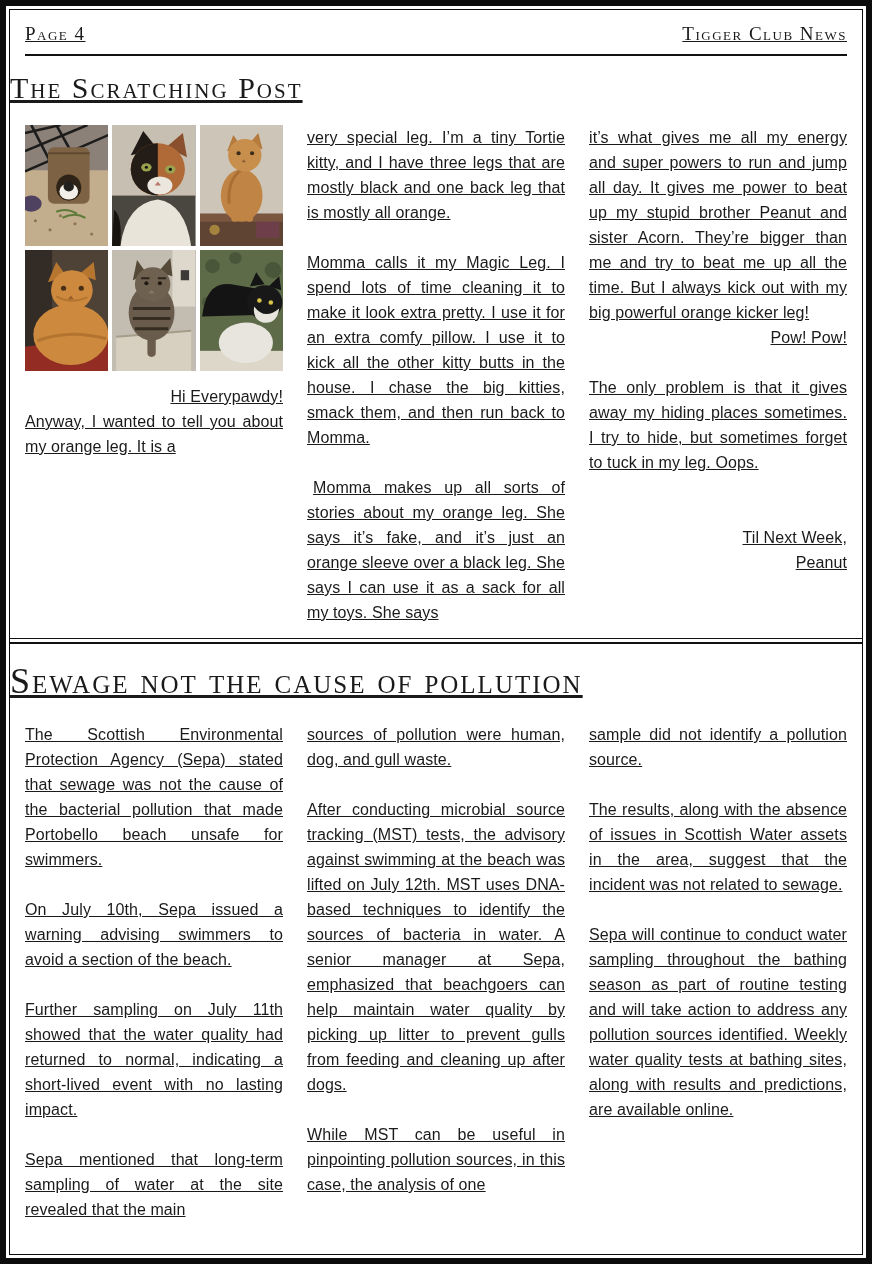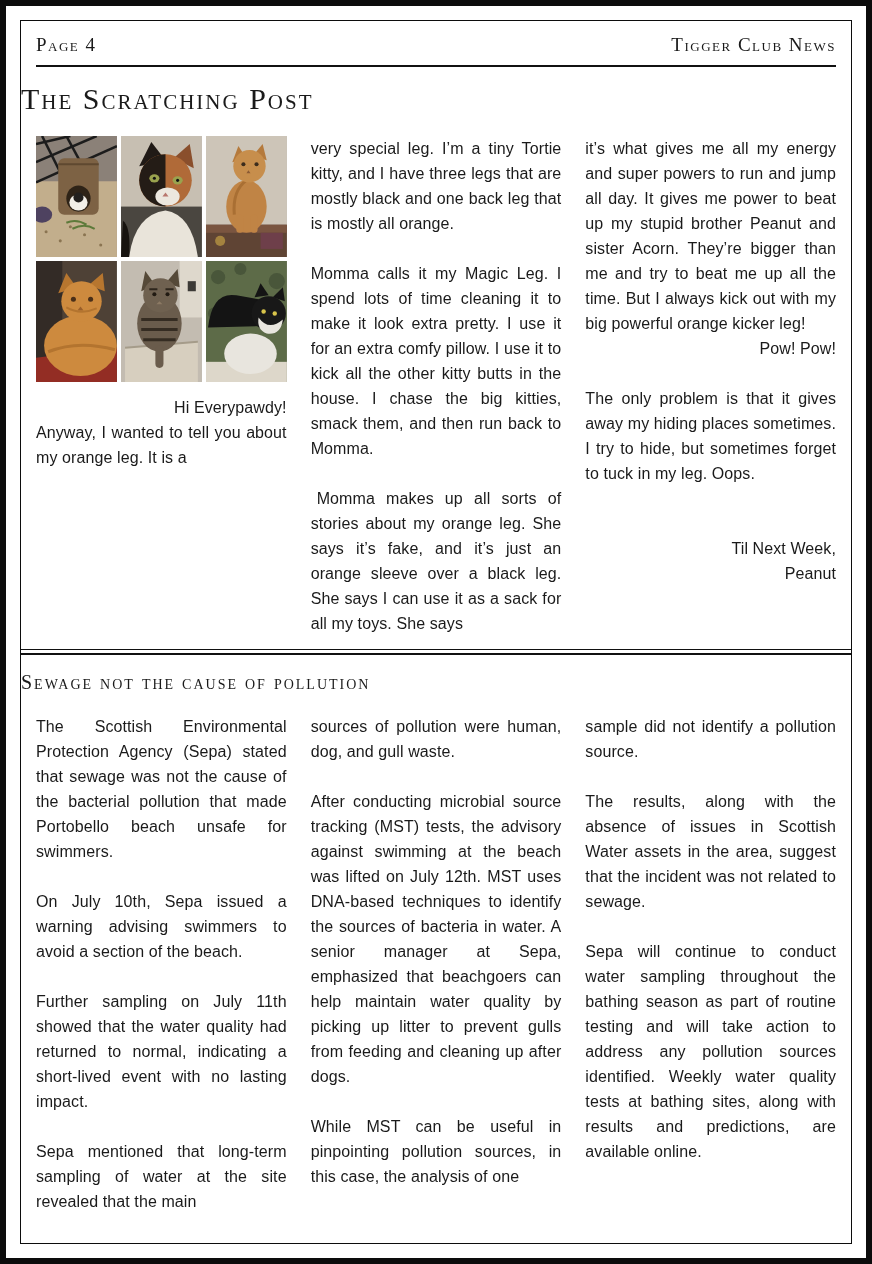--- a/index.html
+++ b/index.html
@@ -2,23 +2,24 @@
 <html><head>
 <meta charset="utf-8">
 <style>
   html,body { margin:0; padding:0; background:#ffffff; }
   .page {
     position:relative;
     width:872px; height:1264px;
     box-sizing:border-box;
     background:#ffffff;
     border:6px solid #0c0c0c;
-    padding:14px;
+    padding:3px;
     font-family:"Liberation Sans", sans-serif;
     color:#1a1a1a;
+    text-decoration:underline;
   }
   .inner {
     box-sizing:border-box;
     height:100%;
     border:1px solid #0c0c0c;
     overflow:hidden;
   }
   
   .hdr {
     display:flex; justify-content:space-between; align-items:baseline;
@@ -31,21 +32,21 @@
   
   .title {
     text-align:left;
     font-family:"Liberation Serif", serif;
     font-variant:small-caps;
     font-weight:normal;
     letter-spacing:2px;
     margin:0;
   }
   .title1 { font-size:30px; margin:15px 0 20px 0; }
-  .title2 { font-size:20px; margin:16px 0 20px 0; }
+  .title2 { font-size:36px; margin:16px 0 20px 0; }
   
   .cols {
     display:flex; gap:24px;
     padding:0 15px;
   }
   .col { flex:1 1 0; min-width:0; }
   .col p {
     margin:0 0 25px 0;
     font-size:16px;
     line-height:25px;

